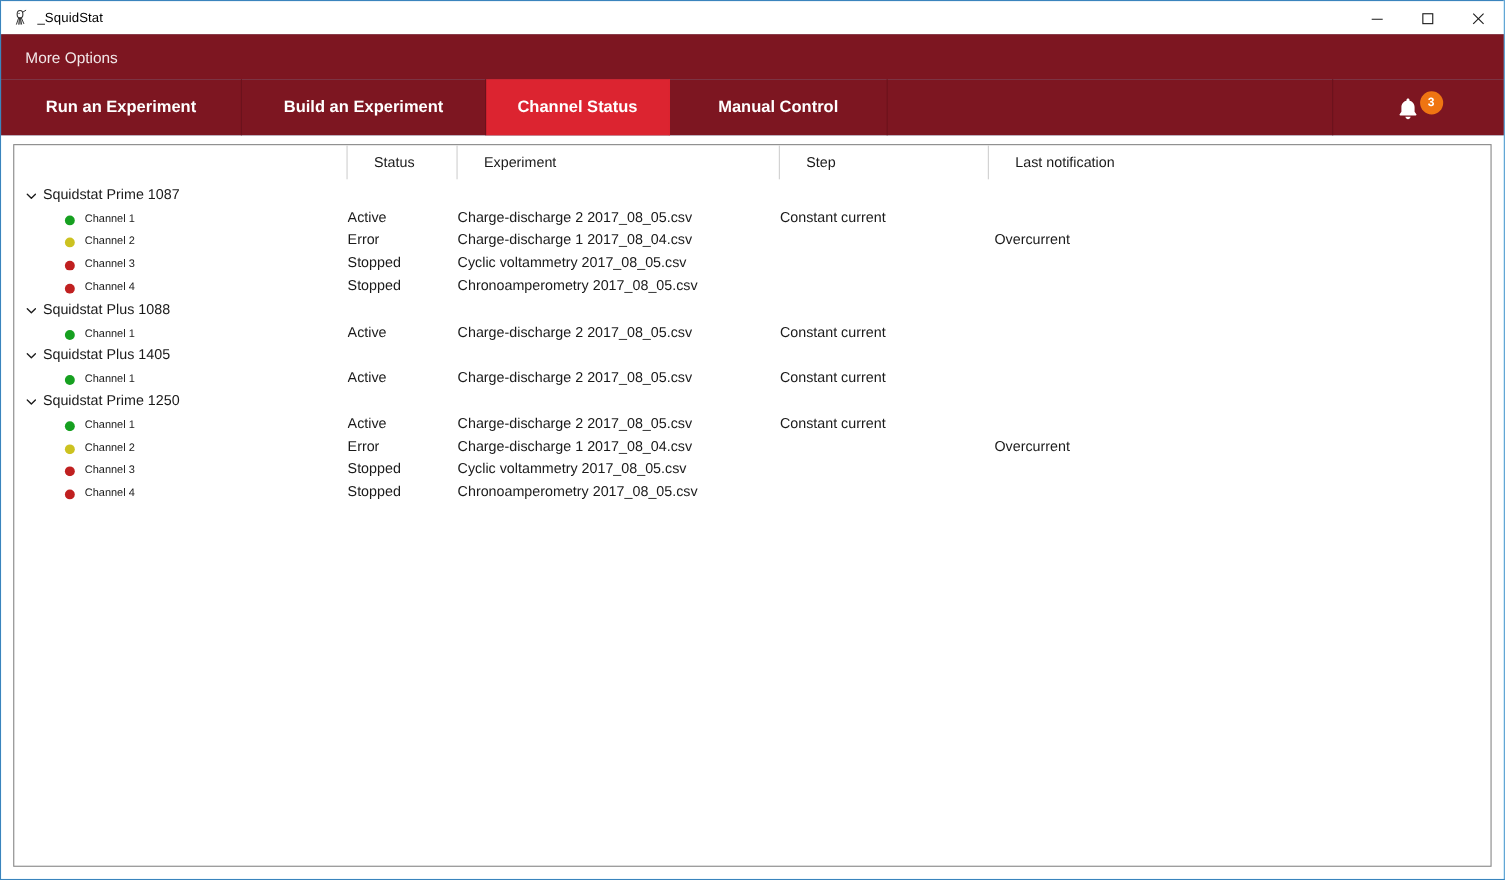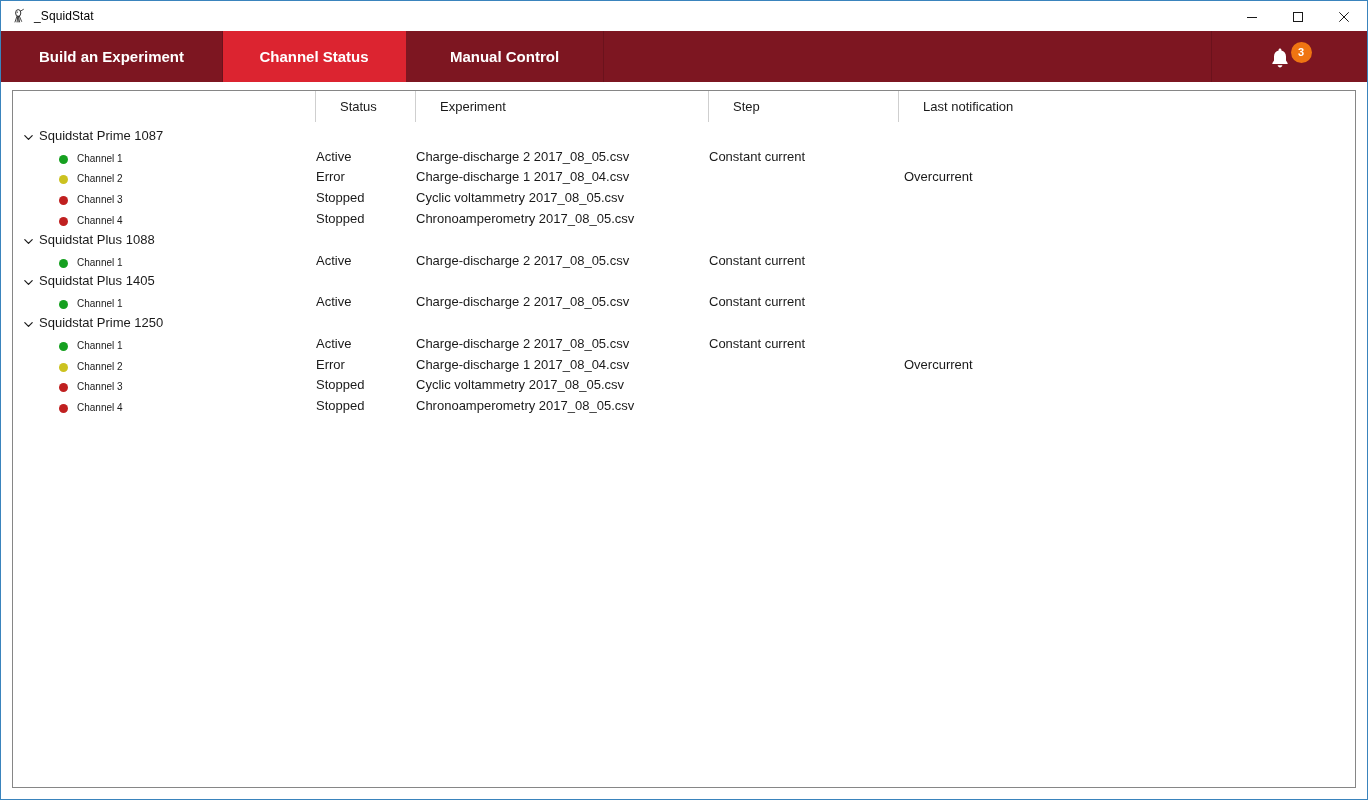--- a/index.html
+++ b/index.html
@@ -100,21 +100,21 @@
     font-weight: bold;
     border-right: 1px solid #6b121c;
     cursor: default;
     user-select: none;
     padding: 0 10px;
     text-align: center;
   }
   .tab.t0 { width: 219px; }
   .tab.t1 { width: 222px; }
   .tab.t2 { width: 155px; }
-  .tab.t3 { width: 183px; }
+  .tab.t3 { width: 167px; }
   .tab.t4 { width: 198px; }
   .tab.spacer { flex: 1; border-right: 1px solid #6b121c; }
   .tab.active {
     background: #dc2430;
     border-right: 1px solid #dc2430;
   }
   .bell-zone {
     width: 155px;
     display: flex;
     align-items: center;
@@ -267,22 +267,26 @@
       </div>
       <div class="winbtn">
         <svg width="12" height="12" viewBox="0 0 12 12" xmlns="http://www.w3.org/2000/svg">
           <line x1="1.3" y1="1.3" x2="10.7" y2="10.7" stroke="#1a1a1a" stroke-width="1"></line>
           <line x1="10.7" y1="1.3" x2="1.3" y2="10.7" stroke="#1a1a1a" stroke-width="1"></line>
         </svg>
       </div>
     </div>
   </div>
 
+  <div class="options-bar">
+    <span class="opt-label">More Options</span>
+  </div>
 
   <div class="tabbar">
+    <div class="tab t0">Run an Experiment</div>
     <div class="tab t1">Build an Experiment</div>
     <div class="tab t3 active">Channel Status</div>
     <div class="tab t4">Manual Control</div>
     <div class="tab spacer"></div>
     <div class="bell-zone">
       <div class="bell-wrap">
         <span class="bell-icon">
           <svg width="24" height="24" viewBox="0 0 24 24" xmlns="http://www.w3.org/2000/svg">
             <path d="M12 2.6c-.8 0-1.4.6-1.4 1.4v.6C7.9 5.2 6 7.6 6 10.4v4.2l-1.6 2.3c-.3.5 0 1.1.6 1.1h14c.6 0 .9-.6.6-1.1L18 14.6v-4.2c0-2.8-1.9-5.2-4.6-5.8v-.6c0-.8-.6-1.4-1.4-1.4z" fill="#ffffff"></path>
             <path d="M9.6 19.2c.3 1.3 1.3 2.2 2.4 2.2s2.1-.9 2.4-2.2z" fill="#ffffff"></path>

